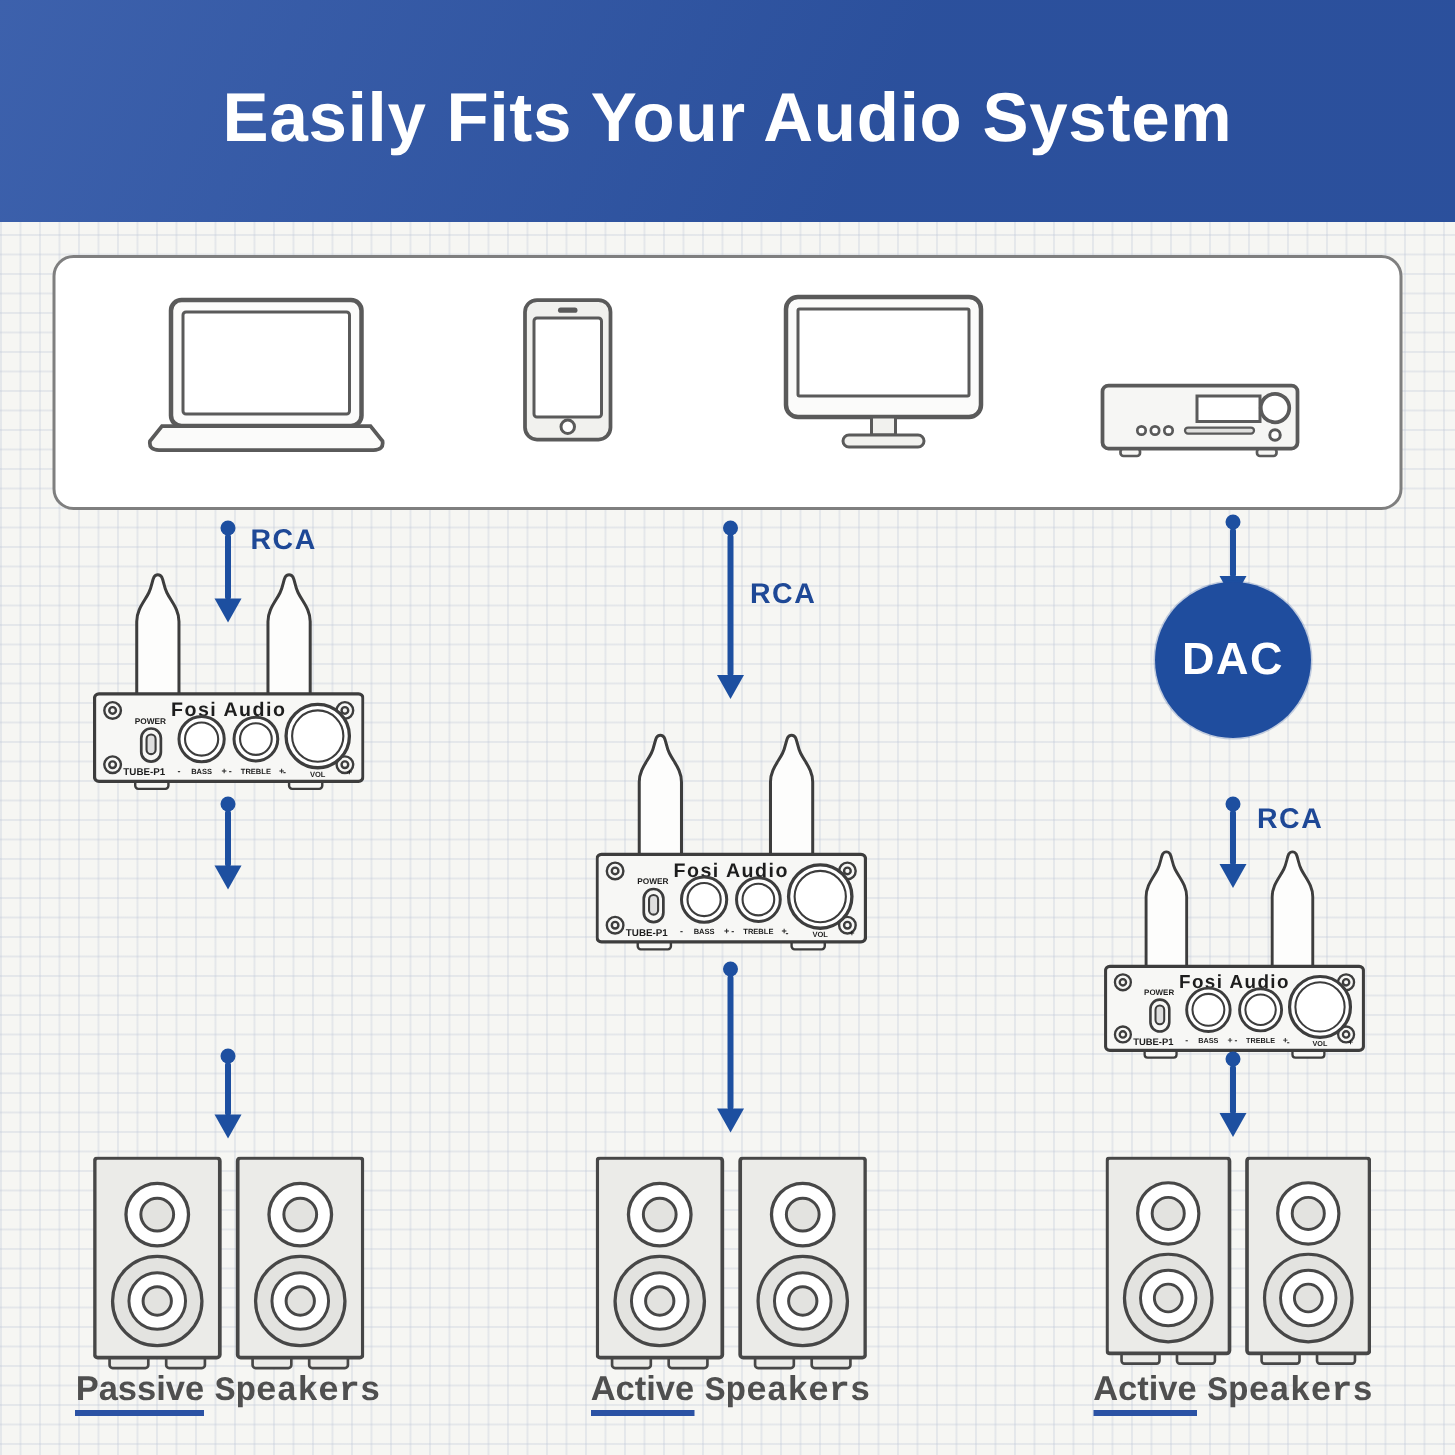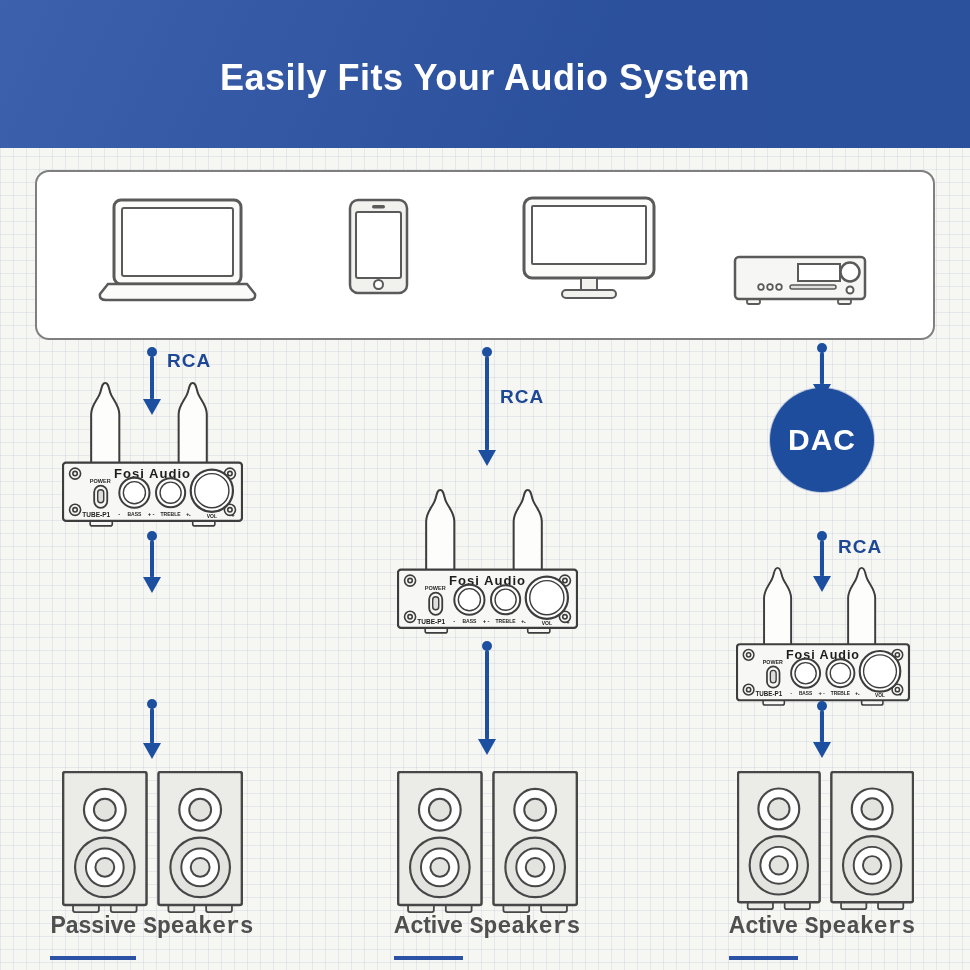--- a/index.html
+++ b/index.html
@@ -6,38 +6,38 @@
   body{font-family:"Liberation Sans",sans-serif;}
   .page{position:relative;width:970px;height:970px;overflow:hidden;
     background-color:#f6f6f3;
     background-image:
       linear-gradient(rgba(188,197,214,.30) 1px, transparent 1px),
       linear-gradient(90deg, rgba(188,197,214,.30) 1px, transparent 1px);
     background-size:13px 13px;}
   .hero{position:absolute;left:0;top:0;width:970px;height:148px;
     background:linear-gradient(115deg, rgba(255,255,255,.07), rgba(0,0,0,.06) 60%), #2e55a6;
     display:flex;align-items:center;justify-content:center;}
-  .hero h1{margin:0;margin-top:8px;color:#ffffff;font-size:36px;font-weight:bold;letter-spacing:.5px;}
+  .hero h1{margin:0;margin-top:8px;color:#ffffff;font-size:46px;font-weight:bold;letter-spacing:.5px;}
   .sources-box{position:absolute;left:35px;top:170px;width:896px;height:166px;
     background:#ffffff;border:2px solid #7f7f7f;border-radius:14px;}
   .sources-box svg{position:absolute;left:0;top:0;}
   .sources-caption{position:absolute;left:0;bottom:6px;width:100%;text-align:center;
     font-weight:bold;font-size:20px;color:#4d4d4d;letter-spacing:.5px;}
   .arrow{position:absolute;width:4px;background:#1d4fa0;border-radius:2px;}
   .arrow::before{content:"";position:absolute;top:-9px;left:-3px;width:10px;height:10px;border-radius:50%;background:#1d4fa0;}
   .arrow::after{content:"";position:absolute;bottom:-15px;left:-7px;width:0;height:0;
     border-left:9px solid transparent;border-right:9px solid transparent;border-top:16px solid #1d4fa0;}
   .rca{position:absolute;font-weight:bold;font-size:19px;color:#1e4896;letter-spacing:1px;}
   .node{position:absolute;width:102px;height:102px;border-radius:50%;background:#1f4d9e;
     color:#ffffff;display:flex;align-items:center;justify-content:center;
     font-weight:bold;font-size:30px;letter-spacing:1px;box-shadow:0 0 0 1px rgba(31,77,158,.25);}
   .c3-node{width:104px;height:104px;}
   .placed{position:absolute;}
   .spk-label{position:absolute;text-align:center;font-weight:bold;font-size:23px;color:#4f4f4f;white-space:nowrap;}
-  .spk-type{display:inline-block;border-bottom:4px solid #2b52a4;padding-bottom:17px;}
+  .spk-type{display:inline-block;border-bottom:4px solid #2b52a4;padding-bottom:1px;}
   .spk-word{margin-left:7px;font-family:Liberation Mono, monospace;}
   
   .c1-a1{left:150px;top:356px;height:44px;}
   .c1-rca{left:167px;top:350px;}
   .c1-amp{left:62px;top:380px;}
   .c1-a2{left:150px;top:540px;height:38px;}
   .c1-node{left:102px;top:596px;}
   .c1-a3{left:150px;top:708px;height:36px;}
   .c1-spk{left:62px;top:771px;}
   .c1-label{left:37px;top:912px;width:230px;}

